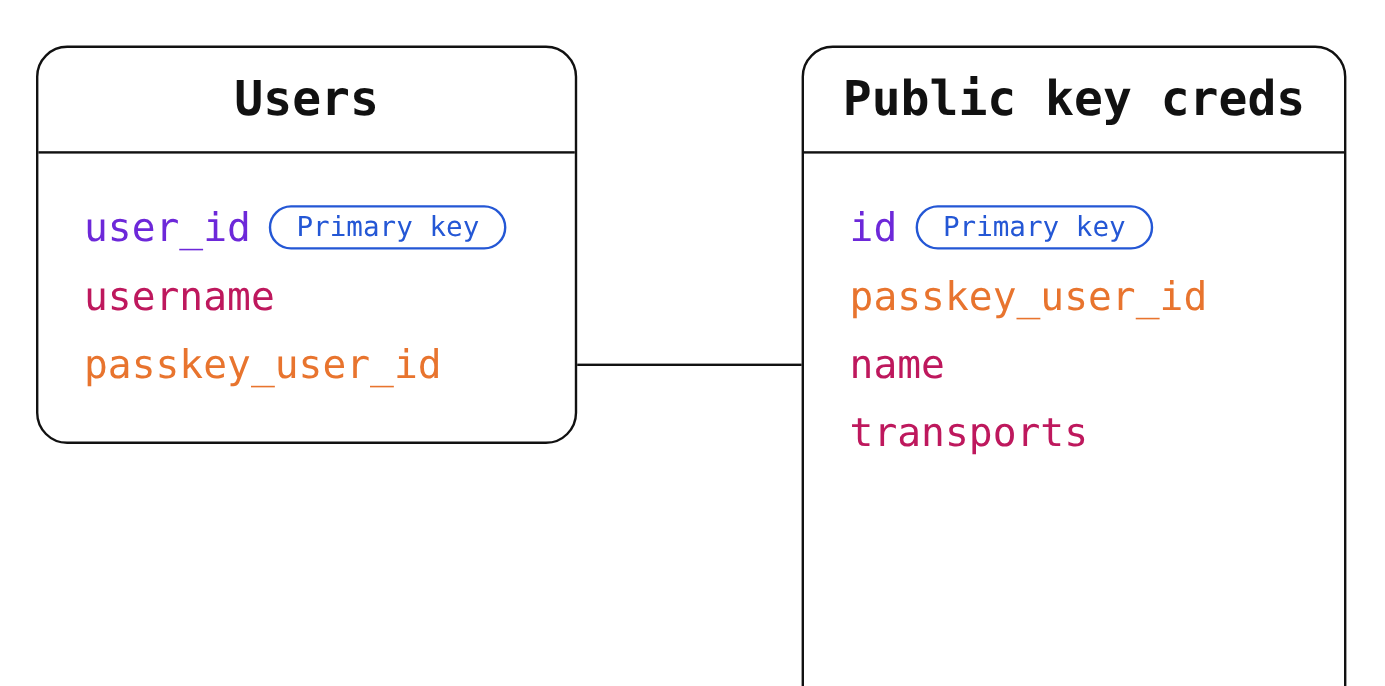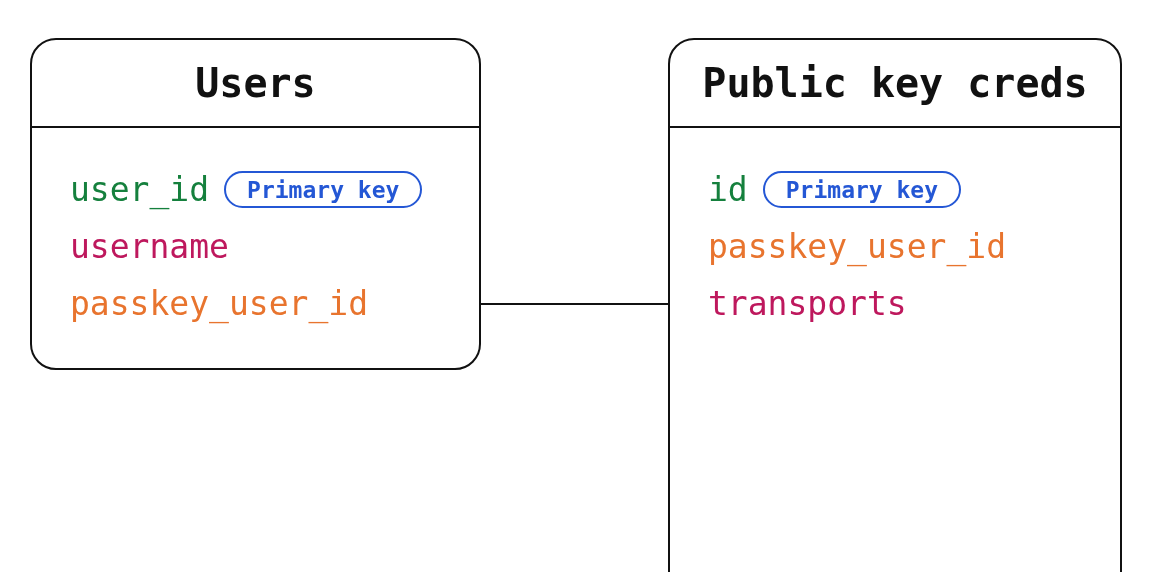--- a/index.html
+++ b/index.html
@@ -56,34 +56,34 @@
   .field-row {
     height: 57px;
     display: flex;
     align-items: center;
   }
   .field-name {
     font-size: 33px;
     color: #be185d;
     white-space: nowrap;
   }
-  .field-name.pk { color: #15803d; }
+  .field-name.pk { color: #6d28d9; }
   .field-name.fk { color: #e8742e; }
   .pk-badge {
     box-sizing: border-box;
     height: 37px;
     margin-left: 15px;
     padding: 0 21px;
     display: inline-flex;
     align-items: center;
     border: 2px solid #2457d5;
     border-radius: 999px;
     color: #2457d5;
     font-size: 23px;
-    font-weight: bold;
+    font-weight: normal;
     white-space: nowrap;
   }
   .connector {
     position: absolute;
     left: 481px;
     top: 303px;
     width: 187px;
     height: 0;
     border-top: 2px solid #111111;
   }
@@ -119,18 +119,21 @@
     </div>
     <div class="table-fields">
       <div class="field-row">
         <span class="field-name pk">id</span>
         <span class="pk-badge">Primary key</span>
       </div>
       <div class="field-row">
         <span class="field-name fk">passkey_user_id</span>
       </div>
       <div class="field-row">
+        <span class="field-name">name</span>
+      </div>
+      <div class="field-row">
         <span class="field-name">transports</span>
       </div>
     </div>
   </div>
 
 </div>
 
 </body></html>

